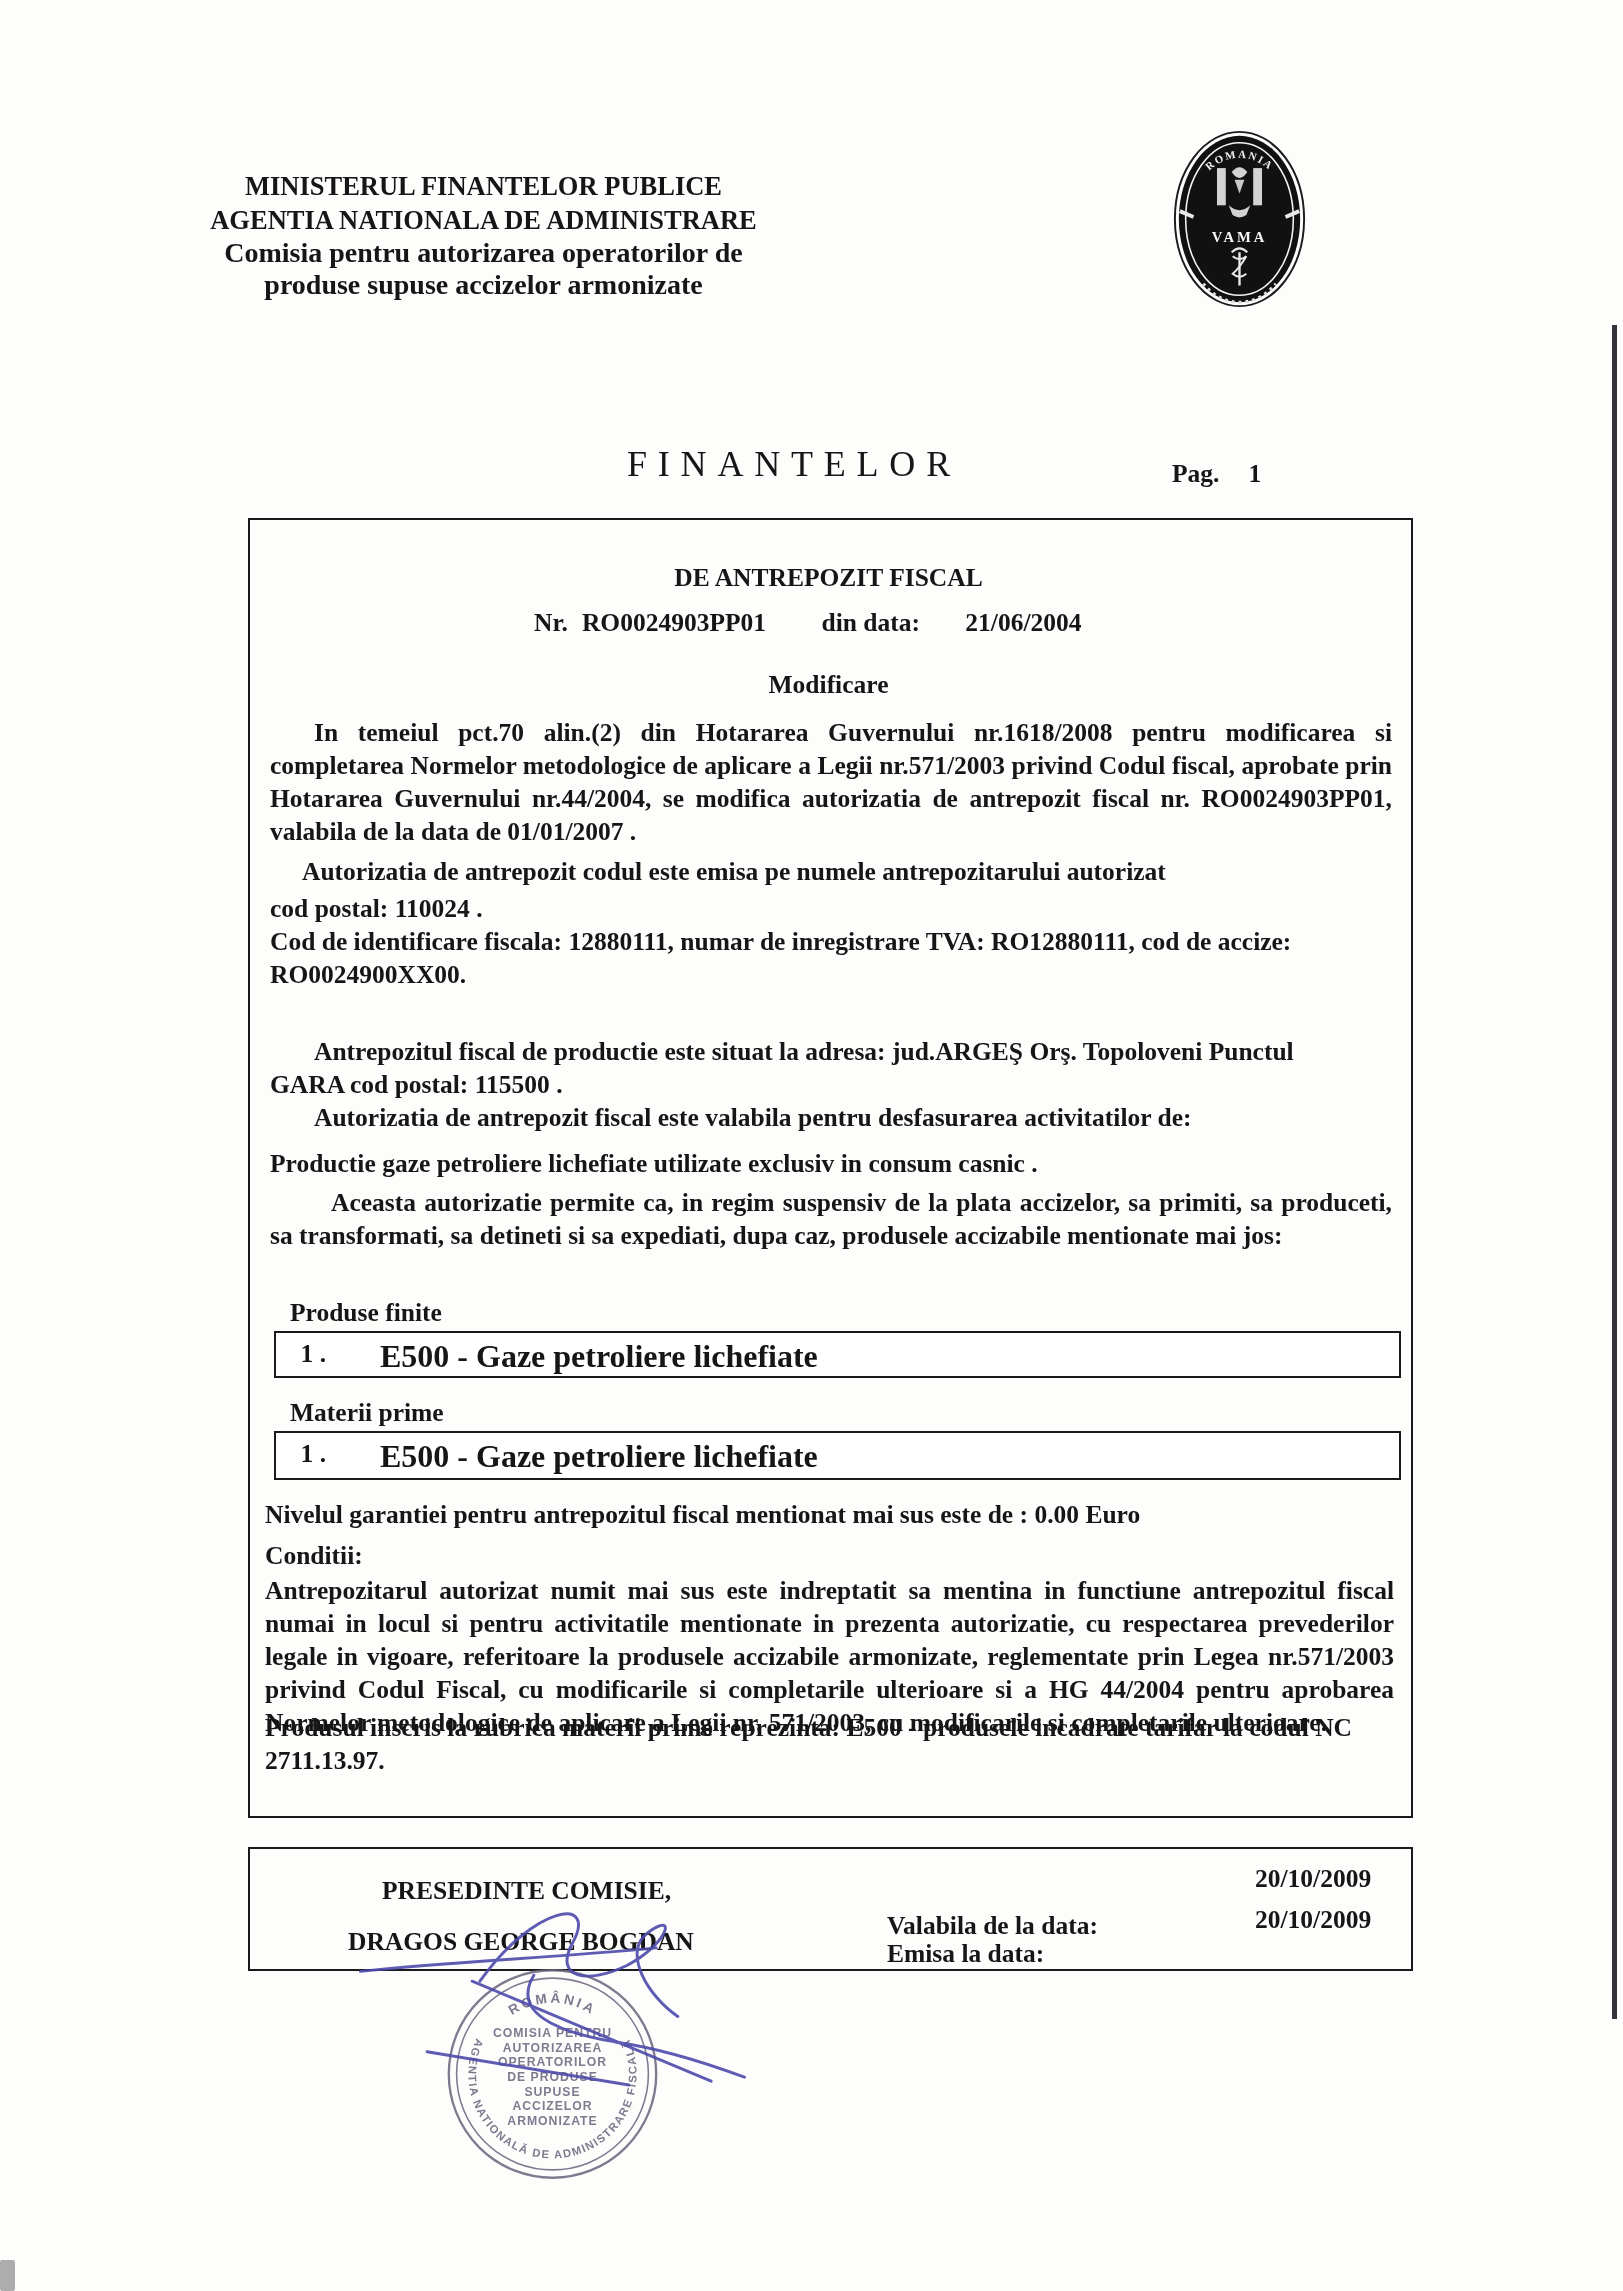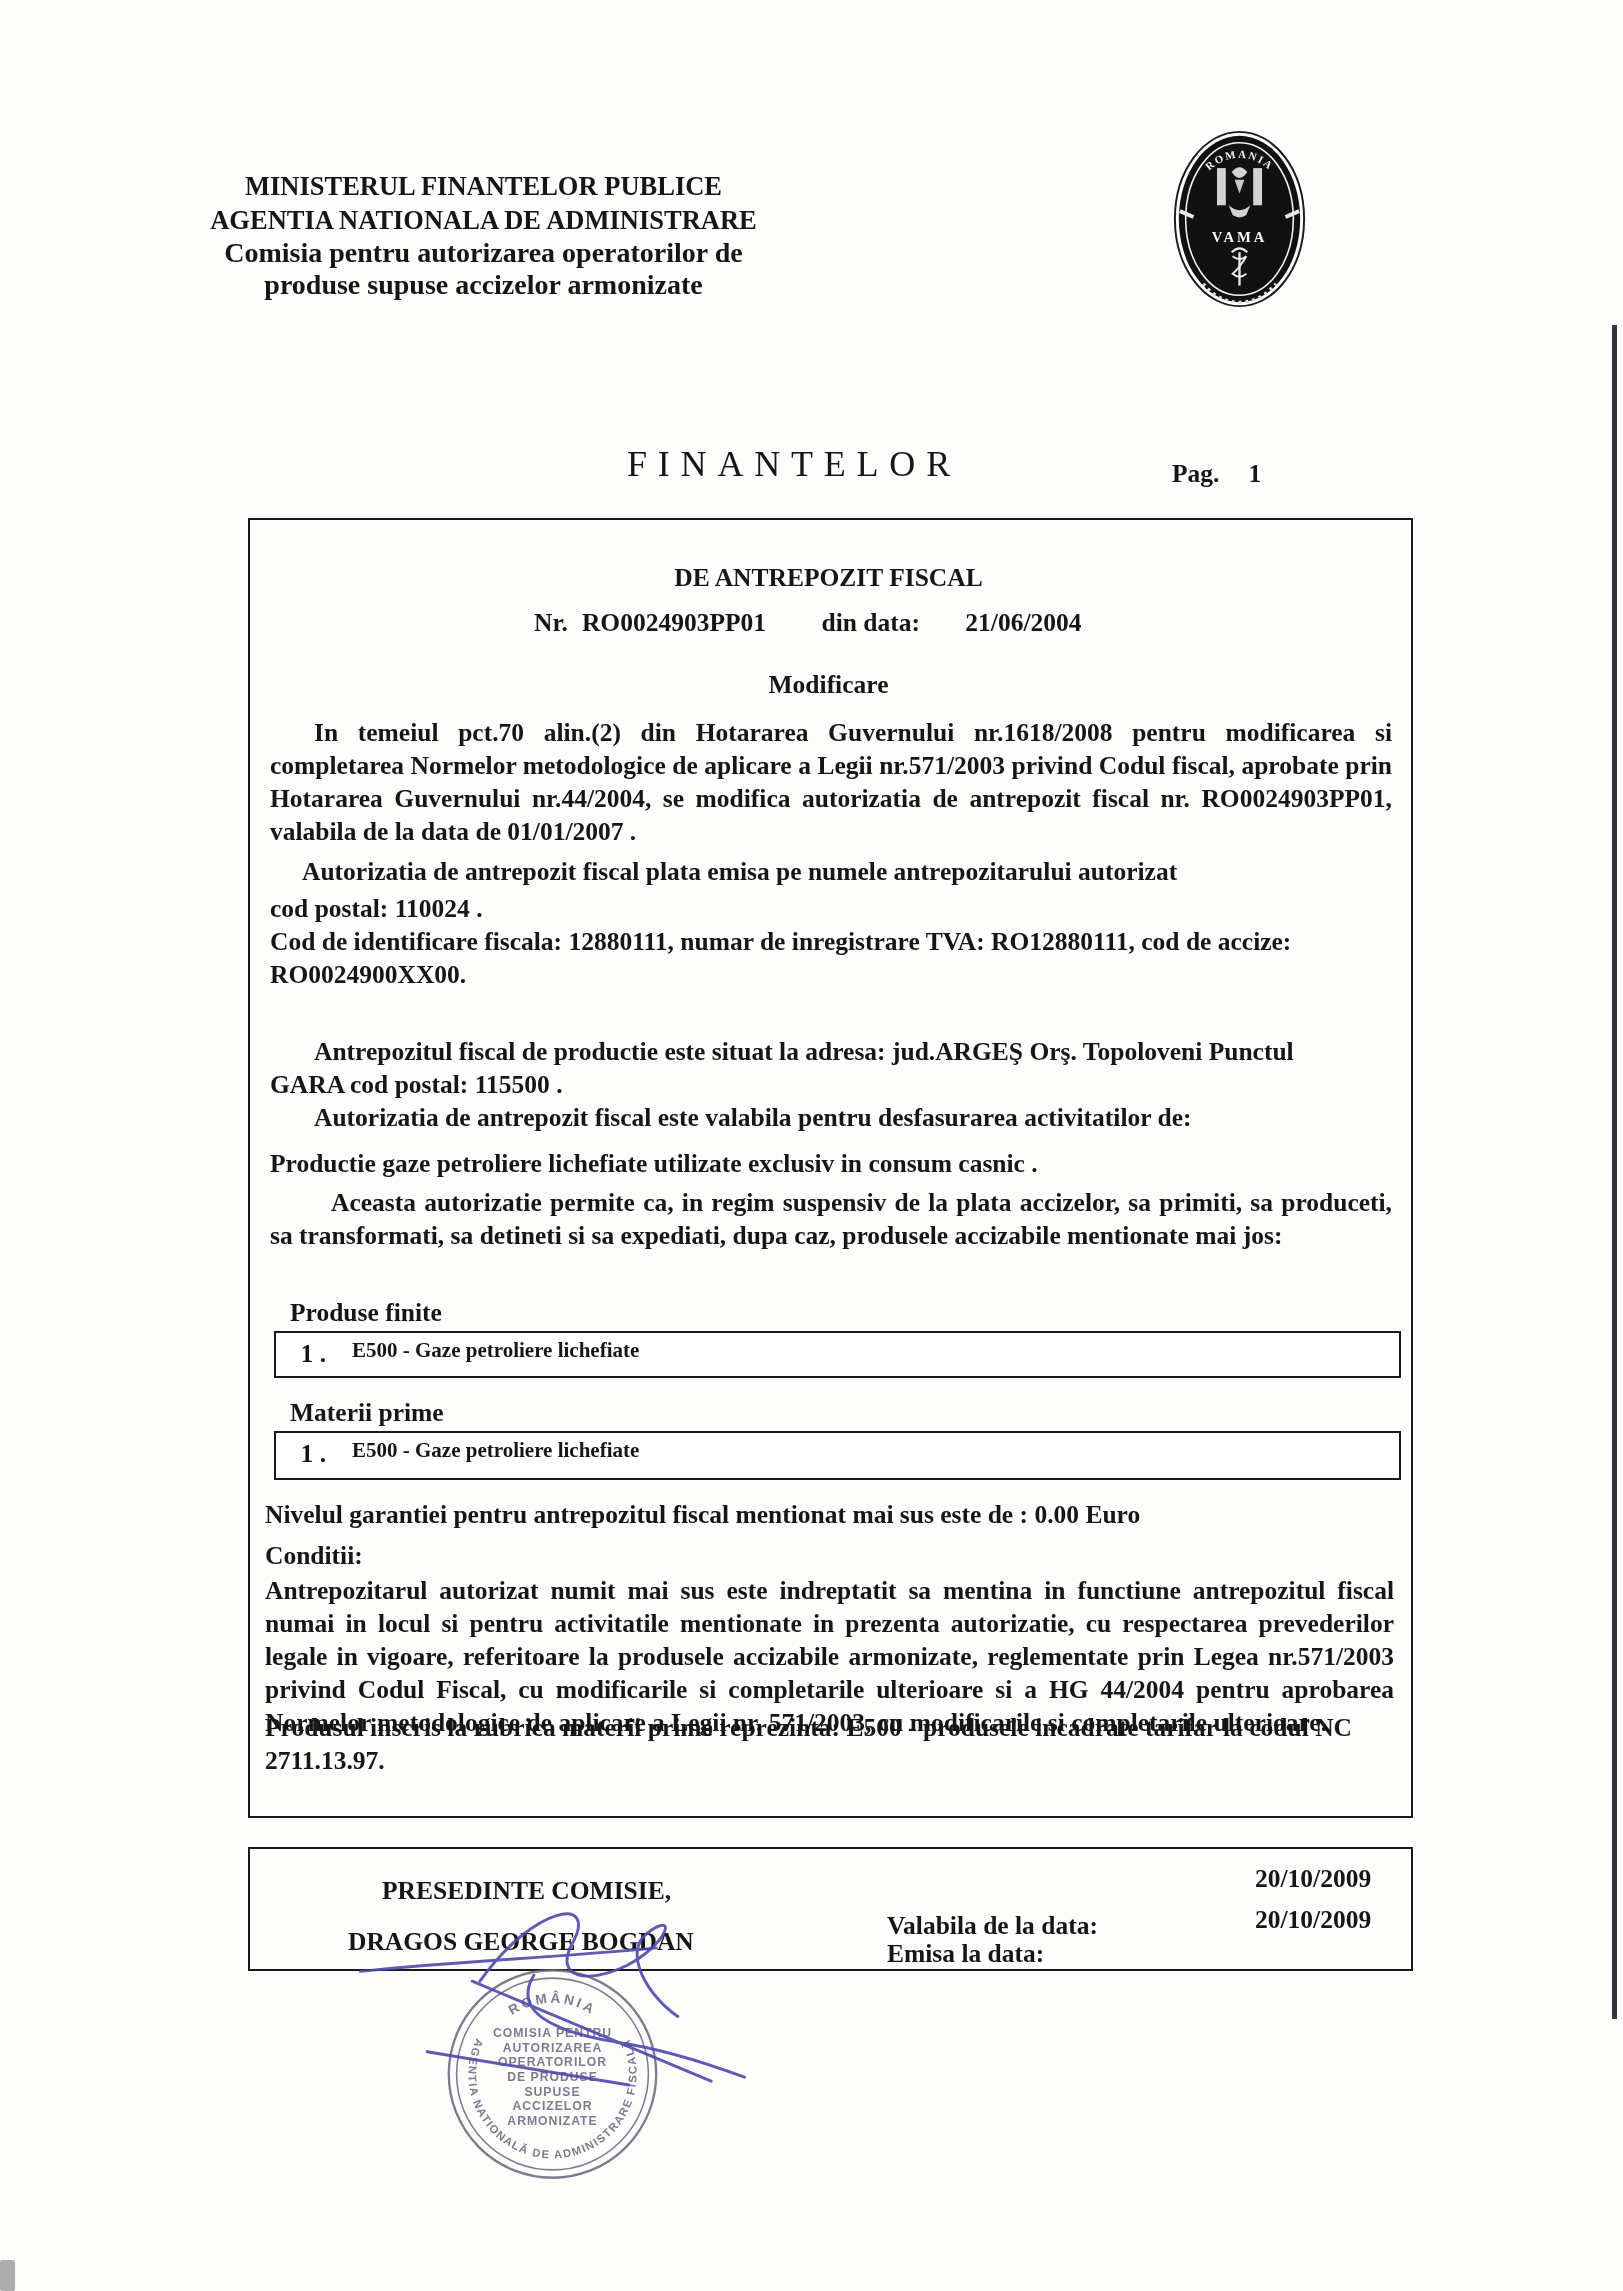--- a/index.html
+++ b/index.html
@@ -14,21 +14,21 @@
   .header-block{width:667px;text-align:center;font-weight:bold;}
   .header-block .h-big{font-size:26.5px;line-height:34px;}
   .header-block .h-small{font-size:28px;line-height:32px;}
   .doc-title{font-size:36px;letter-spacing:10.8px;font-weight:normal;}
   .pag{font-size:25.5px;font-weight:bold;}
   .pag .num{margin-left:29px;}
   .main-box{left:248px;top:518px;width:1161px;height:1296px;border:2px solid #1a1a1a;}
   .sig-box{left:248px;top:1847px;width:1161px;height:120px;border:2px solid #1a1a1a;}
   .item-box{border:2px solid #1a1a1a;background:#fff;}
   .item-box .idx{position:absolute;left:24.5px;top:5.9px;font-size:25.5px;font-weight:bold;}
-  .item-box .nm{position:absolute;left:76px;top:4.9px;font-size:21px;font-weight:bold;}
+  .item-box .nm{position:absolute;left:104px;top:4.9px;font-size:32px;font-weight:bold;}
   .indent1{text-indent:44px;}
   .edge-line{background:#34343c;}
   .smudge{background:#6b6b6b;opacity:.55;border-radius:2px;}
   svg text{font-weight:bold;}
 </style>
 </head>
 <body>
 
 <div class="page">
 
@@ -78,21 +78,21 @@
     <span>Nr.</span>
     <span style="margin-left:7.8px;">RO0024903PP01</span>
     <span style="margin-left:49px;">din data:</span>
     <span style="margin-left:39px;">21/06/2004</span>
   </div>
 
   <div class="abs body-text center" style="left:248px;top:668px;width:1161px;">Modificare</div>
 
   <div class="abs body-text justify indent1" style="left:270px;top:716px;width:1122px;">In temeiul pct.70 alin.(2) din Hotararea Guvernului nr.1618/2008 pentru modificarea si completarea Normelor metodologice de aplicare a Legii nr.571/2003 privind Codul fiscal, aprobate prin Hotararea Guvernului nr.44/2004, se modifica autorizatia de antrepozit fiscal nr. RO0024903PP01, valabila de la data de 01/01/2007 .</div>
 
-  <div class="abs body-text" style="left:302px;top:855px;">Autorizatia de antrepozit fiscal plata emisa pe numele antrepozitarului autorizat</div>
+  <div class="abs body-text" style="left:302px;top:855px;">Autorizatia de antrepozit codul este emisa pe numele antrepozitarului autorizat</div>
 
   <div class="abs body-text" style="left:270px;top:892px;width:1127px;">
     <div>cod postal: 110024 .</div>
     <div>Cod de identificare fiscala: 12880111, numar de inregistrare TVA: RO12880111, cod de accize:</div>
     <div>RO0024900XX00.</div>
   </div>
 
   <div class="abs body-text" style="left:270px;top:1035px;width:1127px;">
     <div class="indent1">Antrepozitul fiscal de productie este situat la adresa:  jud.ARGEŞ Orş. Topoloveni Punctul</div>
     <div>GARA cod postal: 115500 .</div>

